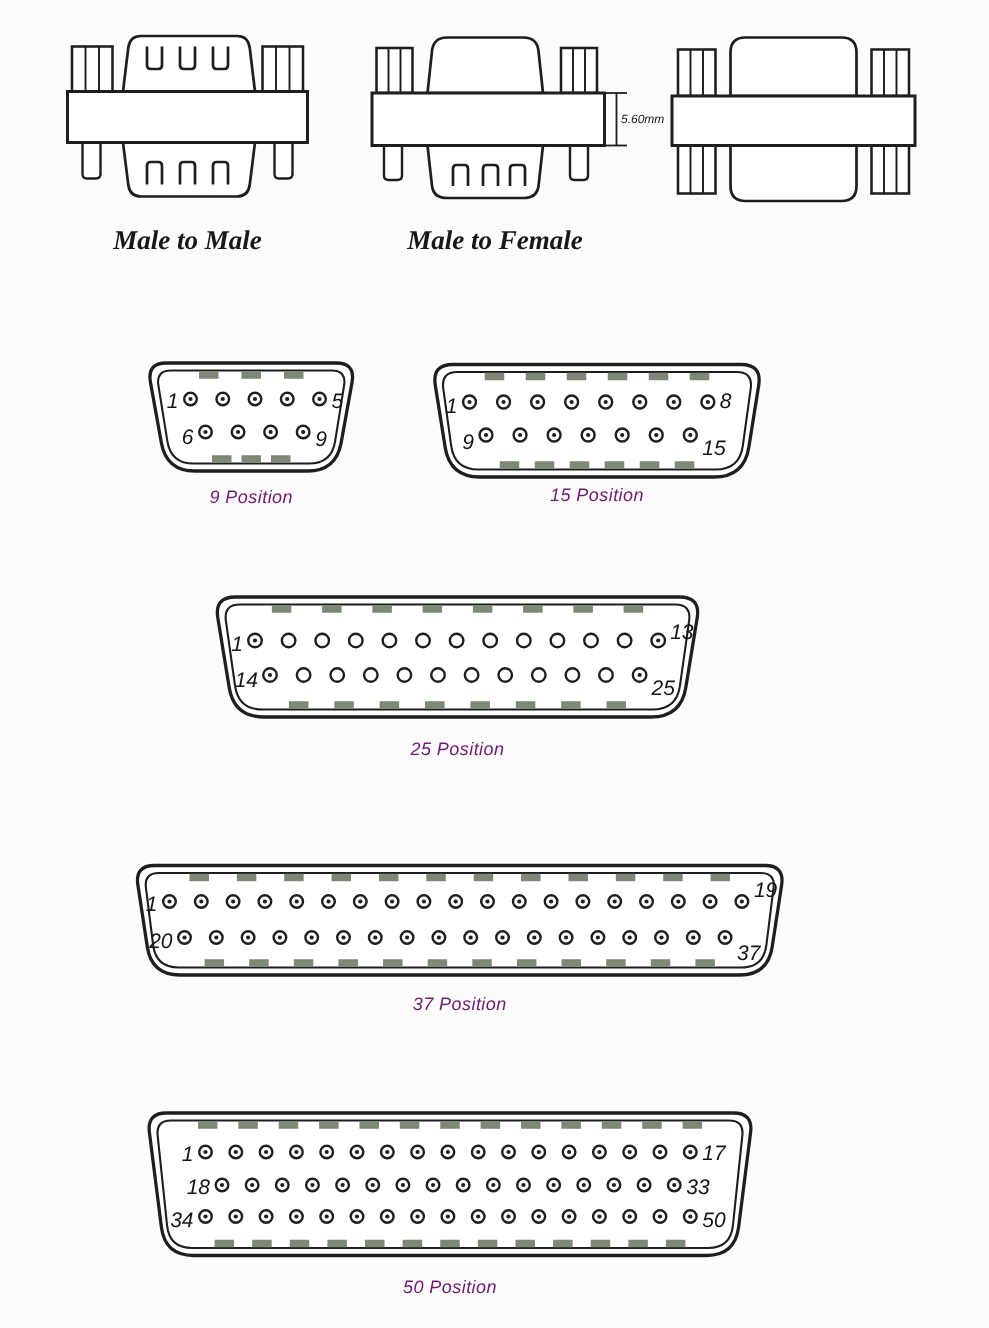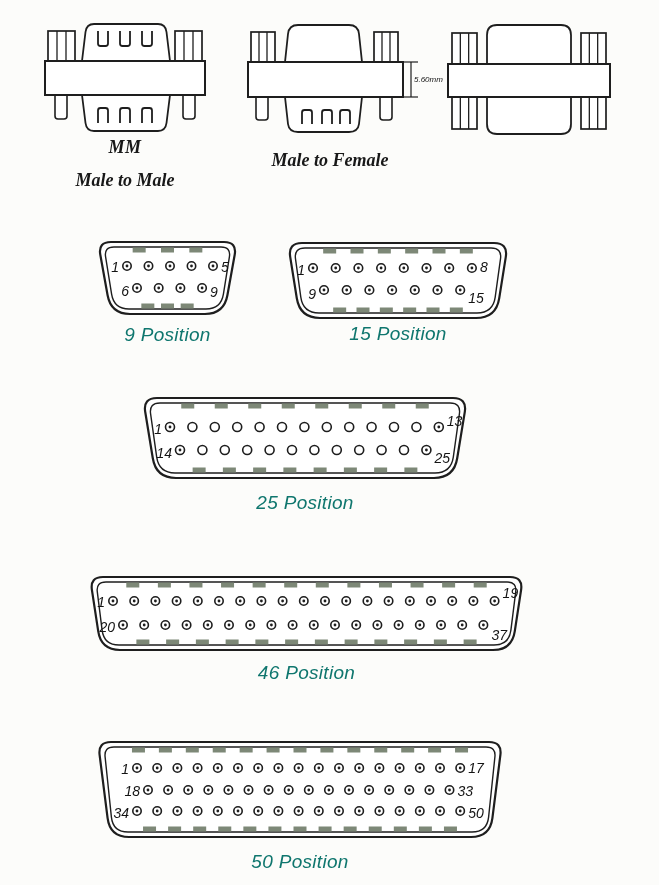--- a/index.html
+++ b/index.html
@@ -5,21 +5,21 @@
   html,body{margin:0;padding:0;background:#fbfbf9;}
   body{width:659px;height:885px;font-family:"Liberation Sans",sans-serif;}
   .page{position:relative;width:659px;height:885px;overflow:hidden;background:#fcfcfa;}
   figure{margin:0;padding:0;position:absolute;font-style:italic;}
   svg{display:block;overflow:visible;}
   .acap{position:absolute;left:0;top:119px;width:170px;text-align:center;
         font-family:"Liberation Serif",serif;font-weight:bold;color:#181818;}
   .acode{font-size:18px;line-height:20px;letter-spacing:.5px;}
   .alabel{font-size:18px;line-height:23px;margin-top:12px;}
   .ccap{position:absolute;left:0;width:100%;text-align:center;
-        font-size:19px;color:#0f766e;letter-spacing:.3px;}
+        font-size:12px;color:#701a75;letter-spacing:.3px;}
 </style>
 </head>
 <body>
 
 <div class="page">
 
   <figure style="left:40px;top:18px;width:170px;height:195px">
     <svg class="asvg" width="200" height="142" viewBox="0 0 200 142">
         <path d="M42 43 L45.5 14 Q46.5 6 54 6 L118 6 Q125.5 6 126.5 14 L130 43 Z" fill="#fff" stroke="#1e1e1e" stroke-width="1.8"></path>
         <path d="M42 77 L45.5 105 Q46.5 113 54 113 L118 113 Q125.5 113 126.5 105 L130 77 Z" fill="#fff" stroke="#1e1e1e" stroke-width="1.8"></path>
@@ -33,21 +33,20 @@
         <path d="M143 77 V98 Q143 101 146 101 H152 Q155 101 155 98 V77" fill="#fff" stroke="#1e1e1e" stroke-width="1.6"></path>
         <rect x="5" y="43" width="160" height="34" fill="#fff" stroke="#1e1e1e" stroke-width="2"></rect>
         <path d="M58 13 L58 25.5 Q58 28 60.5 28 L65.5 28 Q68 28 68 25.5 L68 13" fill="none" stroke="#1e1e1e" stroke-width="1.8"></path>
         <path d="M80 13 L80 25.5 Q80 28 82.5 28 L87.5 28 Q90 28 90 25.5 L90 13" fill="none" stroke="#1e1e1e" stroke-width="1.8"></path>
         <path d="M102 13 L102 25.5 Q102 28 104.5 28 L109.5 28 Q112 28 112 25.5 L112 13" fill="none" stroke="#1e1e1e" stroke-width="1.8"></path>
         <path d="M58 105 L58 92.5 Q58 90 60.5 90 L65.5 90 Q68 90 68 92.5 L68 105" fill="none" stroke="#1e1e1e" stroke-width="1.8"></path>
         <path d="M80 105 L80 92.5 Q80 90 82.5 90 L87.5 90 Q90 90 90 92.5 L90 105" fill="none" stroke="#1e1e1e" stroke-width="1.8"></path>
         <path d="M102 105 L102 92.5 Q102 90 104.5 90 L109.5 90 Q112 90 112 92.5 L112 105" fill="none" stroke="#1e1e1e" stroke-width="1.8"></path>
       </svg>
     <figcaption class="acap">
-      <div class="acode">MM</div>
       <div class="alabel">Male to Male</div>
     </figcaption>
   </figure>
 
   <figure style="left:245px;top:18px;width:170px;height:195px">
     <svg class="asvg" width="200" height="142" viewBox="0 0 200 142">
         <path d="M40 44 L43 16 Q44 7 53 7 L104 7 Q113 7 114 16 L117 44 Z" fill="#fff" stroke="#1e1e1e" stroke-width="1.8"></path>
         <path d="M40 79 L43 106 Q44 114 53 114 L104 114 Q113 114 114 106 L117 79 Z" fill="#fff" stroke="#1e1e1e" stroke-width="1.8"></path>
         <rect x="6" y="14" width="24" height="30" fill="#fff" stroke="#1e1e1e" stroke-width="1.7"></rect>
         <line x1="14" y1="14" x2="14" y2="44" stroke="#1e1e1e" stroke-width="1.3"></line>
@@ -338,21 +337,21 @@
         <circle cx="329.8" cy="48" r="1.4" fill="#1e1e1e"></circle>
         <circle cx="351" cy="48" r="4.2" fill="#fff" stroke="#1e1e1e" stroke-width="1.6"></circle>
         <circle cx="351" cy="48" r="1.4" fill="#1e1e1e"></circle>
         <circle cx="372.2" cy="48" r="4.2" fill="#fff" stroke="#1e1e1e" stroke-width="1.6"></circle>
         <circle cx="372.2" cy="48" r="1.4" fill="#1e1e1e"></circle>
         <circle cx="393.4" cy="48" r="4.2" fill="#fff" stroke="#1e1e1e" stroke-width="1.6"></circle>
         <circle cx="393.4" cy="48" r="1.4" fill="#1e1e1e"></circle>
         <text x="25" y="55" text-anchor="end" font-size="14" font-family="&quot;Liberation Sans&quot;,sans-serif" fill="#141414">20</text>
         <text x="401.4" y="63" text-anchor="start" font-size="14" font-family="&quot;Liberation Sans&quot;,sans-serif" fill="#141414">37</text>
       </svg>
-    <figcaption class="ccap" style="top: 85px;">46 Position</figcaption>
+    <figcaption class="ccap" style="top: 85px;">37 Position</figcaption>
   </figure>
 
   <figure id="conn-4" style="left: 98px; top: 742px; width: 404px;">
     <svg width="404" height="95" viewBox="0 0 404 95">
         <path d="M1.6 12.9 Q0 0 13.0 0.0 L391.0 0.0 Q404 0 402.4 12.9 L394.4 76.1 Q392 95 373.0 95.0 L31.0 95.0 Q12 95 9.6 76.1 Z" fill="#fff" stroke="#1e1e1e" stroke-width="2.2"></path>
         <path d="M7.1 14.9 Q6 5 16.0 5.0 L388.0 5.0 Q398 5 396.9 14.9 L390.6 75.1 Q389 90 374.0 90.0 L30.0 90.0 Q15 90 13.4 75.1 Z" fill="none" stroke="#1e1e1e" stroke-width="1.4"></path>
         <rect x="33.96153846153846" y="5.5" width="13" height="5" fill="#7d8877"></rect>
         <rect x="60.88461538461539" y="5.5" width="13" height="5" fill="#7d8877"></rect>
         <rect x="87.8076923076923" y="5.5" width="13" height="5" fill="#7d8877"></rect>
         <rect x="114.73076923076923" y="5.5" width="13" height="5" fill="#7d8877"></rect>

